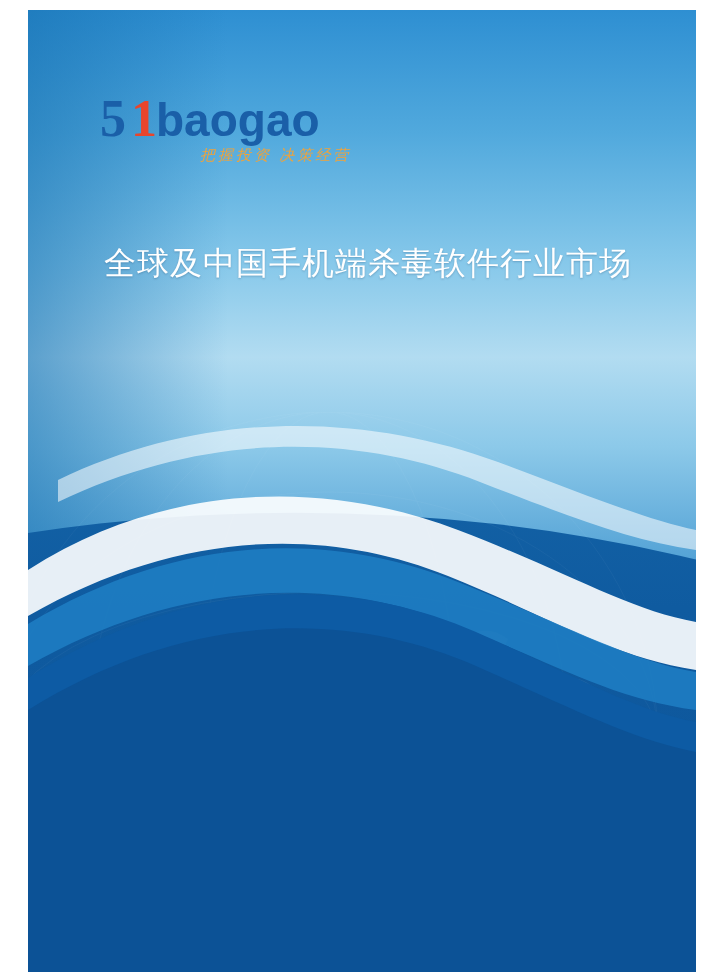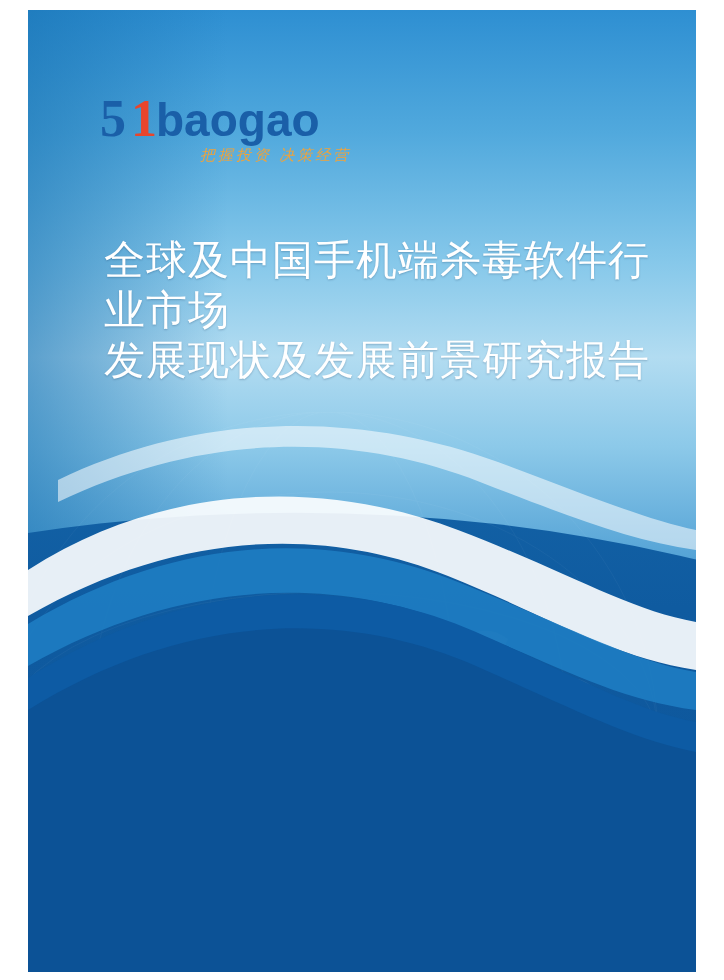--- a/index.html
+++ b/index.html
@@ -92,24 +92,24 @@
     font-family: Liberation Sans, sans-serif;
     white-space: nowrap;
   }
   
   .title {
     position: absolute;
     left: 76px;
     top: 228px;
     width: 570px;
     color: #ffffff;
-    font-size: 41px;
+    font-size: 32px;
     line-height: 50px;
     letter-spacing: 1px;
-    font-family: Liberation Mono, monospace;
+    font-family: Liberation Serif, serif;
     text-shadow: 0 1px 2px rgba(0,40,80,0.25);
   }
   .title-line { display: block; }
 </style>
 </head>
 <body>
 
 <div class="cover">
   <div class="page-frame"></div>
 
@@ -151,17 +151,16 @@
       <svg width="290" height="62" viewBox="0 0 290 62">
         <text x="0" y="46" font-family="Liberation Serif, serif" font-size="52" font-weight="bold" fill="#1a5fa8">5</text>
         <text x="31" y="46" font-family="Liberation Serif, serif" font-size="52" font-weight="bold" fill="#e8452c">1</text>
         <text x="56" y="46" font-family="Liberation Sans, sans-serif" font-size="46" font-weight="bold" fill="#1a5fa8">baogao</text>
       </svg>
       <div class="logo-slogan">把握投资 决策经营</div>
     </div>
 
     <div class="title">
       <span class="title-line">全球及中国手机端杀毒软件行业市场</span>
-      <span class="title-line">发展现状及发展前景研究报告</span>
     </div>
 
   </div>
 </div>
 
 </body></html>

